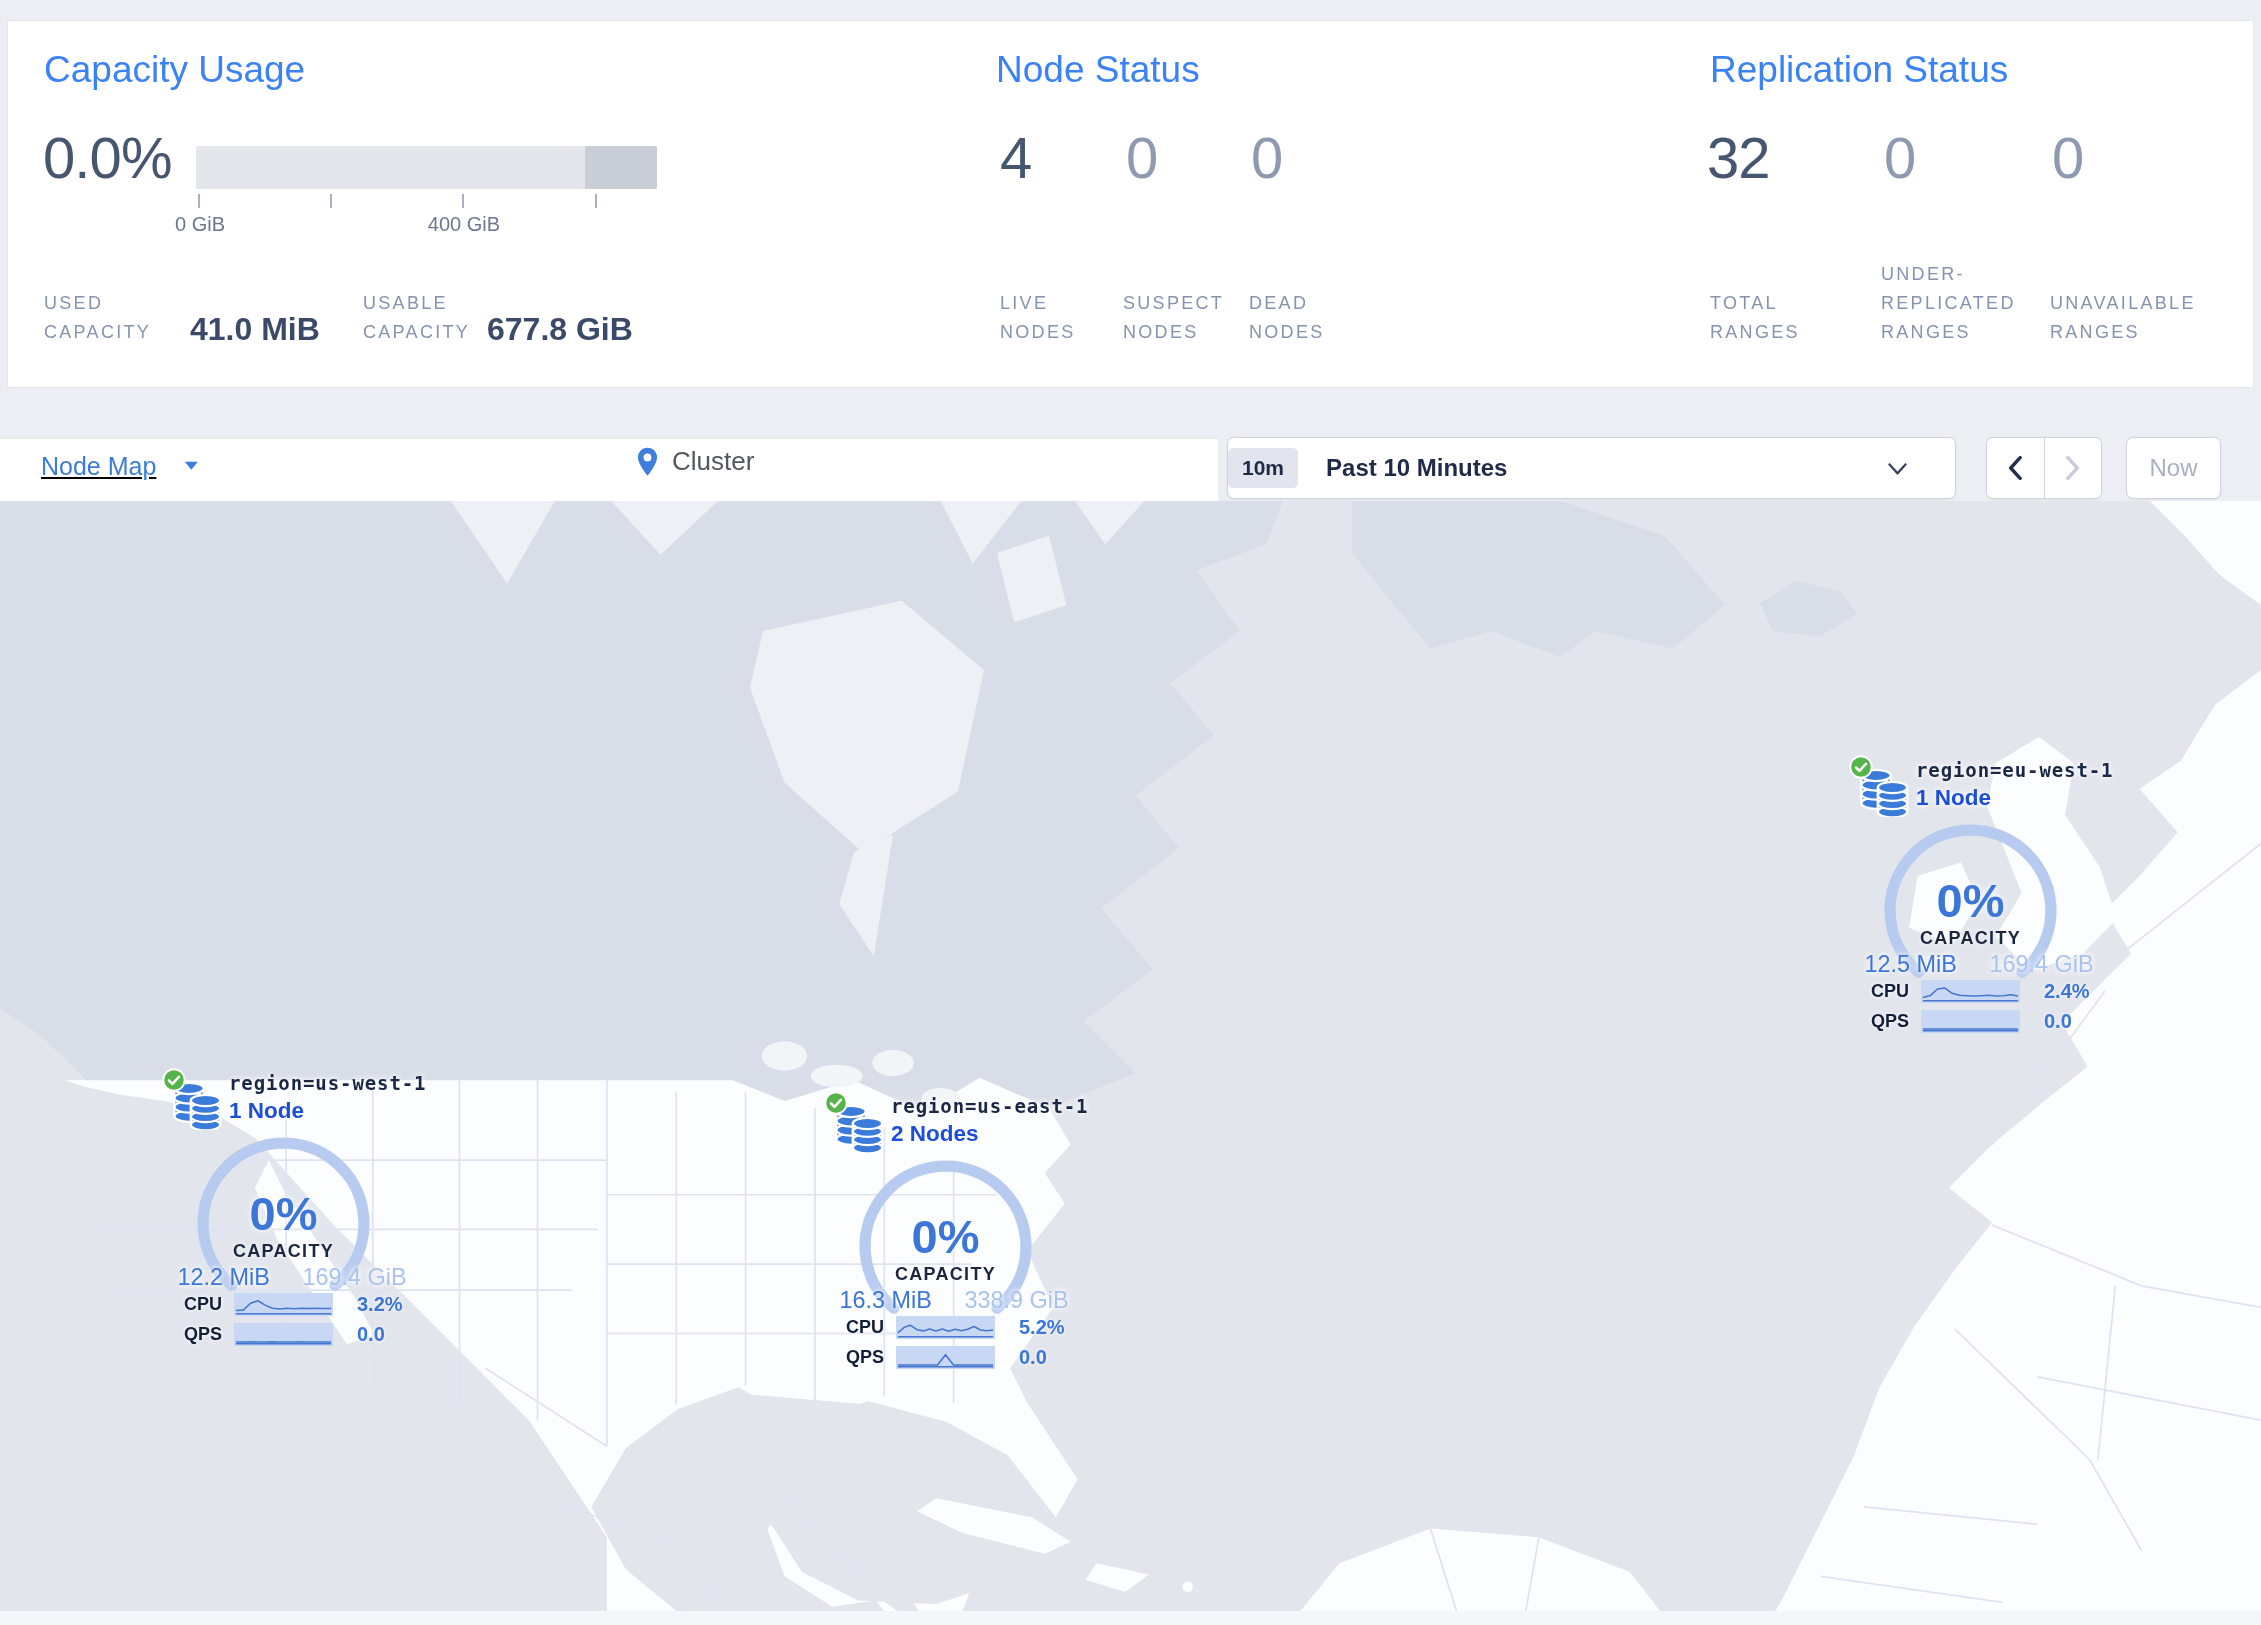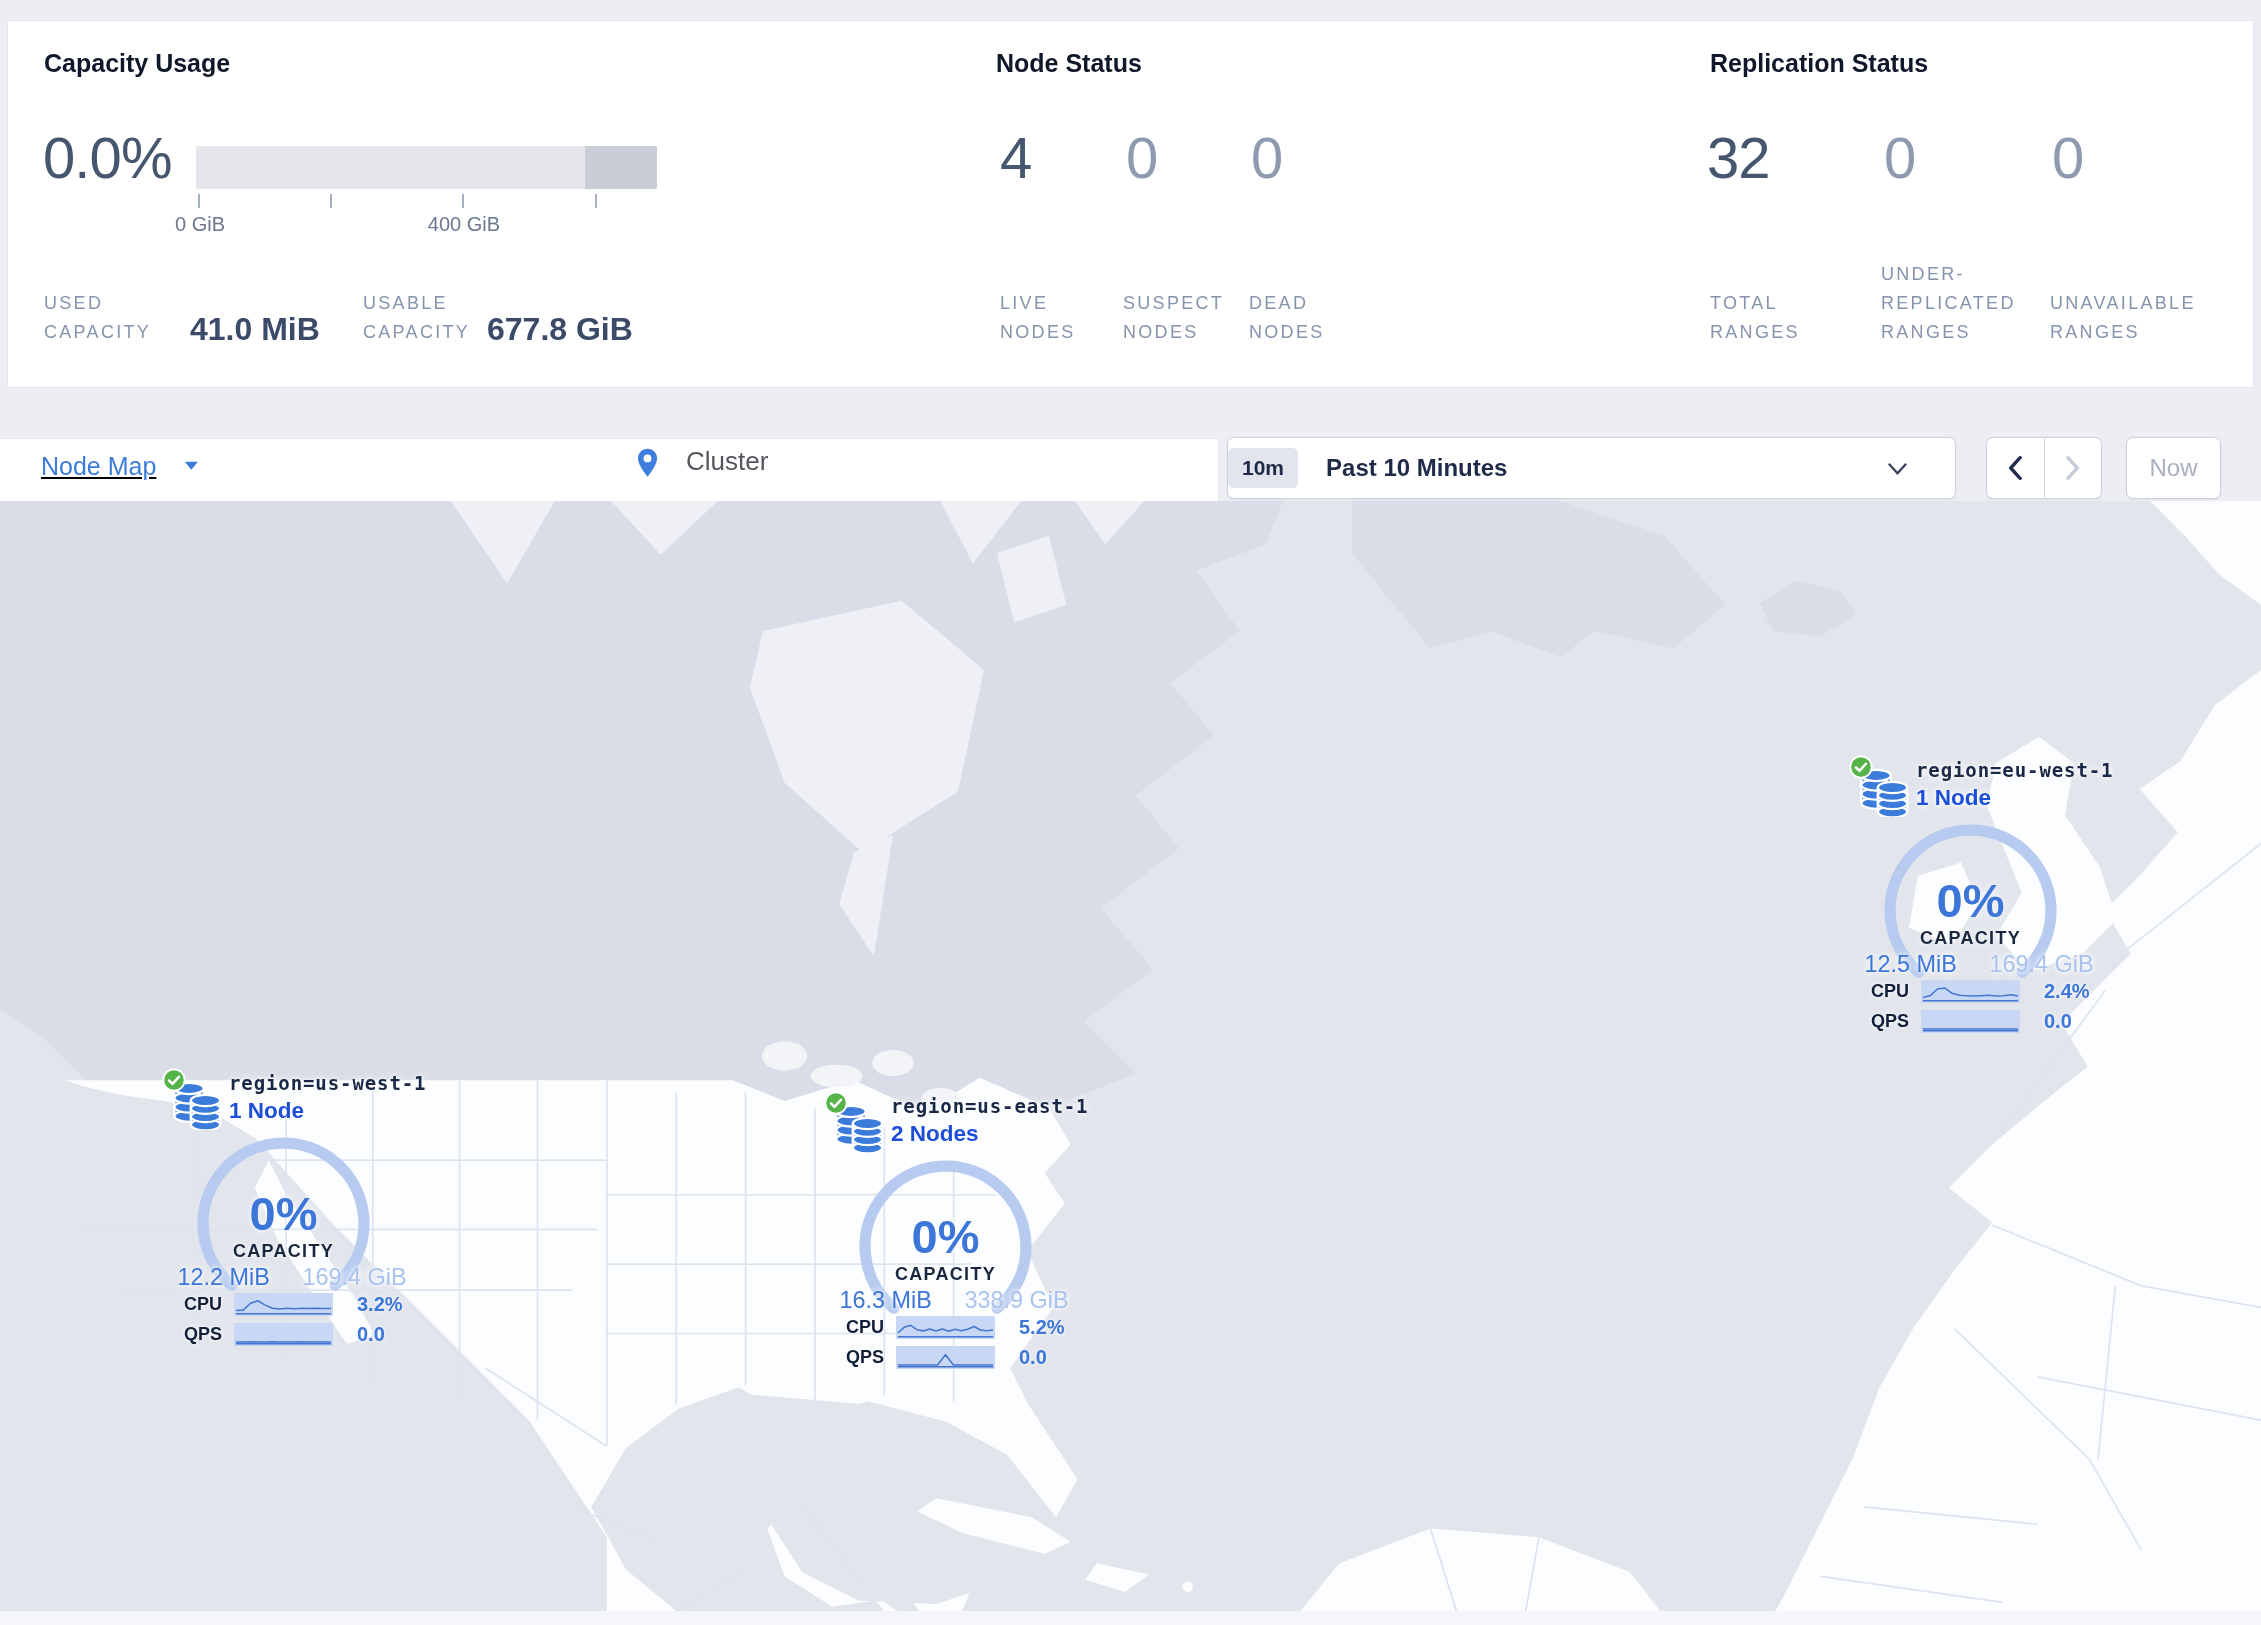--- a/index.html
+++ b/index.html
@@ -3,37 +3,37 @@
 <meta charset="utf-8">
 <style>
   html,body{margin:0;padding:0;}
   body{width:2261px;height:1626px;position:relative;overflow:hidden;
        background:#edeef3;font-family:"Liberation Sans",sans-serif;
        -webkit-font-smoothing:antialiased;}
 
   
   .card{position:absolute;left:7px;top:20px;right:7px;height:368px;background:#ffffff;
         border:0.9px solid #e3e6ec;box-sizing:border-box;}
-  .sec-title{position:absolute;top:28px;font-size:25px;font-weight:bold;color:#0f172a;}
+  .sec-title{position:absolute;top:28px;font-size:37px;font-weight:normal;color:#3b82f6;}
   .big{position:absolute;top:108px;font-size:58px;font-weight:normal;color:#46566f;letter-spacing:-0.9px;line-height:1;}
   .big.dim{color:#8e9ab0;}
   .caps{position:absolute;bottom:40px;font-size:18px;letter-spacing:2.3px;color:#8593ac;line-height:29px;white-space:nowrap;}
   .statval{position:absolute;bottom:42px;font-size:32px;font-weight:bold;color:#3a4a68;line-height:1;}
 
   .cap-bar{position:absolute;left:188px;top:125px;width:461px;height:43px;background:#e4e6ec;border-radius:1.7px;}
   .cap-bar .dark{position:absolute;right:0;top:0;width:72px;height:43px;background:#c9cdd5;border-radius:0 1.7px 1.7px 0;}
   .tick{position:absolute;top:173px;width:1.7px;height:14px;background:#a7b0c2;}
   .ticklab{position:absolute;top:192px;font-size:20px;color:#6b7890;transform:translateX(-50%);white-space:nowrap;}
 
   
   .toolbar{position:absolute;left:0;top:436px;width:2261px;height:65px;background:#edeef3;}
   .tb-left{position:absolute;left:0;top:1.7px;width:1218px;height:63px;background:#ffffff;border-top:0.9px solid #e7e9ee;box-sizing:border-box;}
   .viewsel{position:absolute;left:41px;top:15.6px;display:flex;align-items:center;gap:28px;cursor:pointer;text-decoration:underline;}
   .viewsel .lbl{font-size:25px;color:#3b7cdb;}
-  .crumb{position:absolute;left:637px;top:10.4px;display:flex;align-items:flex-end;gap:28px;}
+  .crumb{position:absolute;left:637px;top:10.4px;display:flex;align-items:center;gap:14px;}
   .crumb .lbl{font-size:26px;color:#54575e;}
   .tbox{position:absolute;top:0.9px;height:62px;background:#fff;border:1.7px solid #cdd2de;border-radius:7px;
         box-sizing:border-box;display:flex;align-items:center;box-shadow:0 0.9px 1.7px rgba(40,50,80,.06);}
   .timesel{left:1227px;width:729px;cursor:pointer;}
   .timesel .badge{background:#e2e5ed;border-radius:5.2px;padding:7.8px 14px;
                   font-size:21px;font-weight:bold;color:#1f2a49;}
   .timesel .tlabel{margin-left:28px;font-size:24px;font-weight:bold;color:#1f2a49;}
   .timesel .chev{position:absolute;right:47px;top:24px;}
   .arrows{left:1986px;width:116px;padding:0;}
   .arrows .half{width:50%;height:100%;display:flex;align-items:center;justify-content:center;cursor:pointer;}

